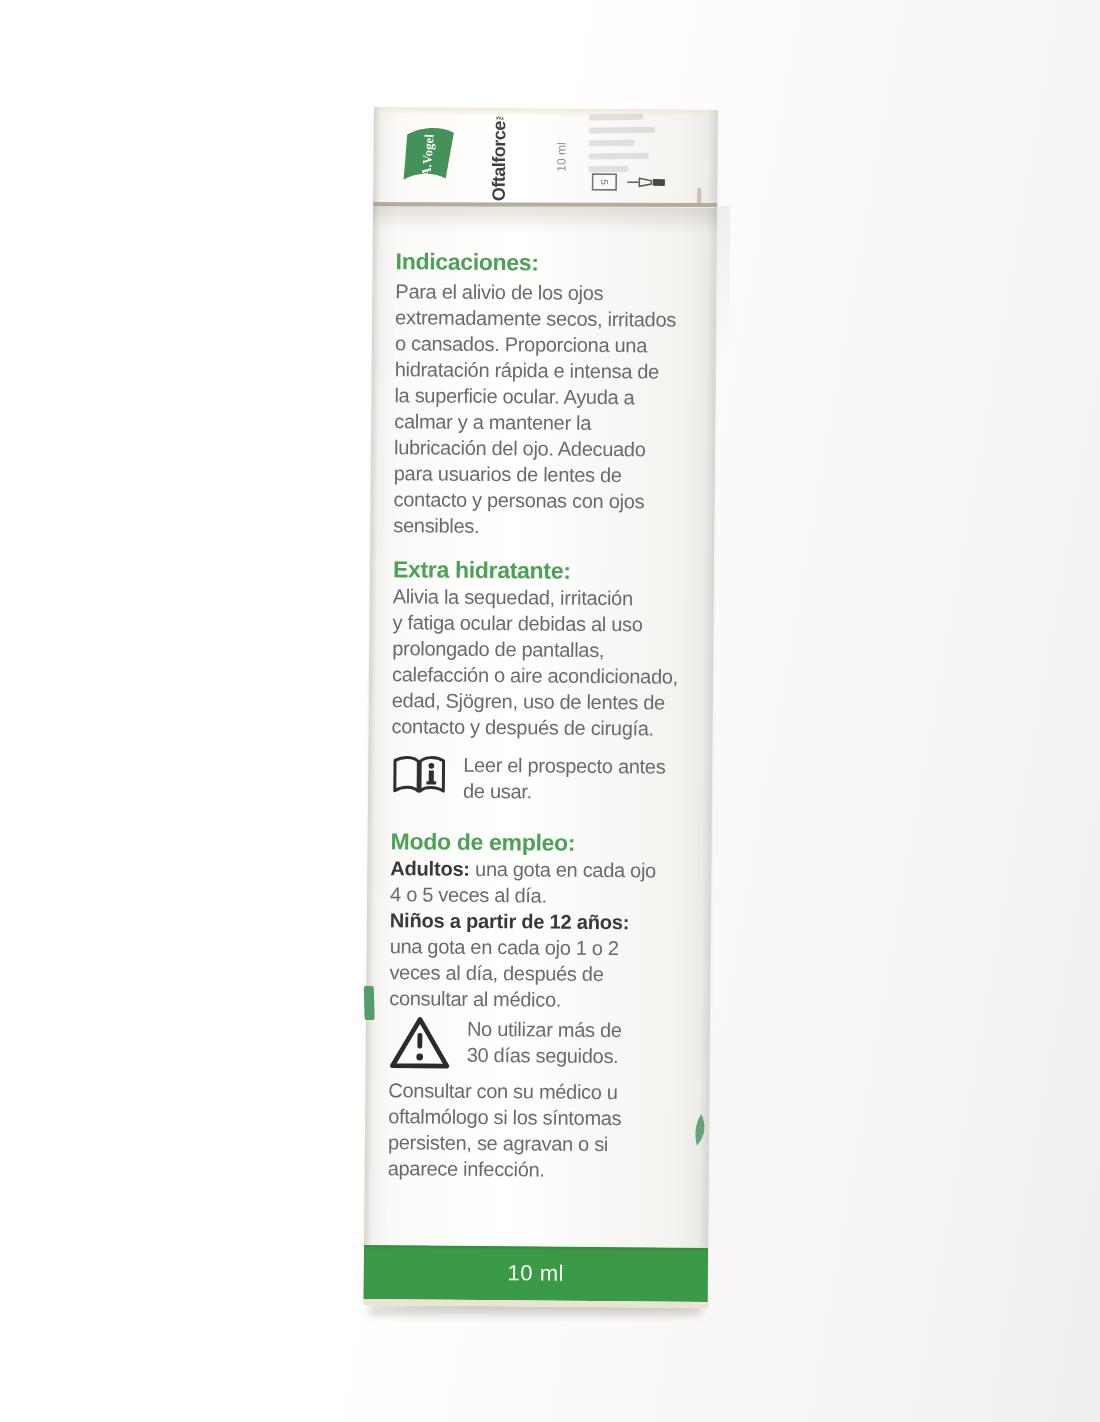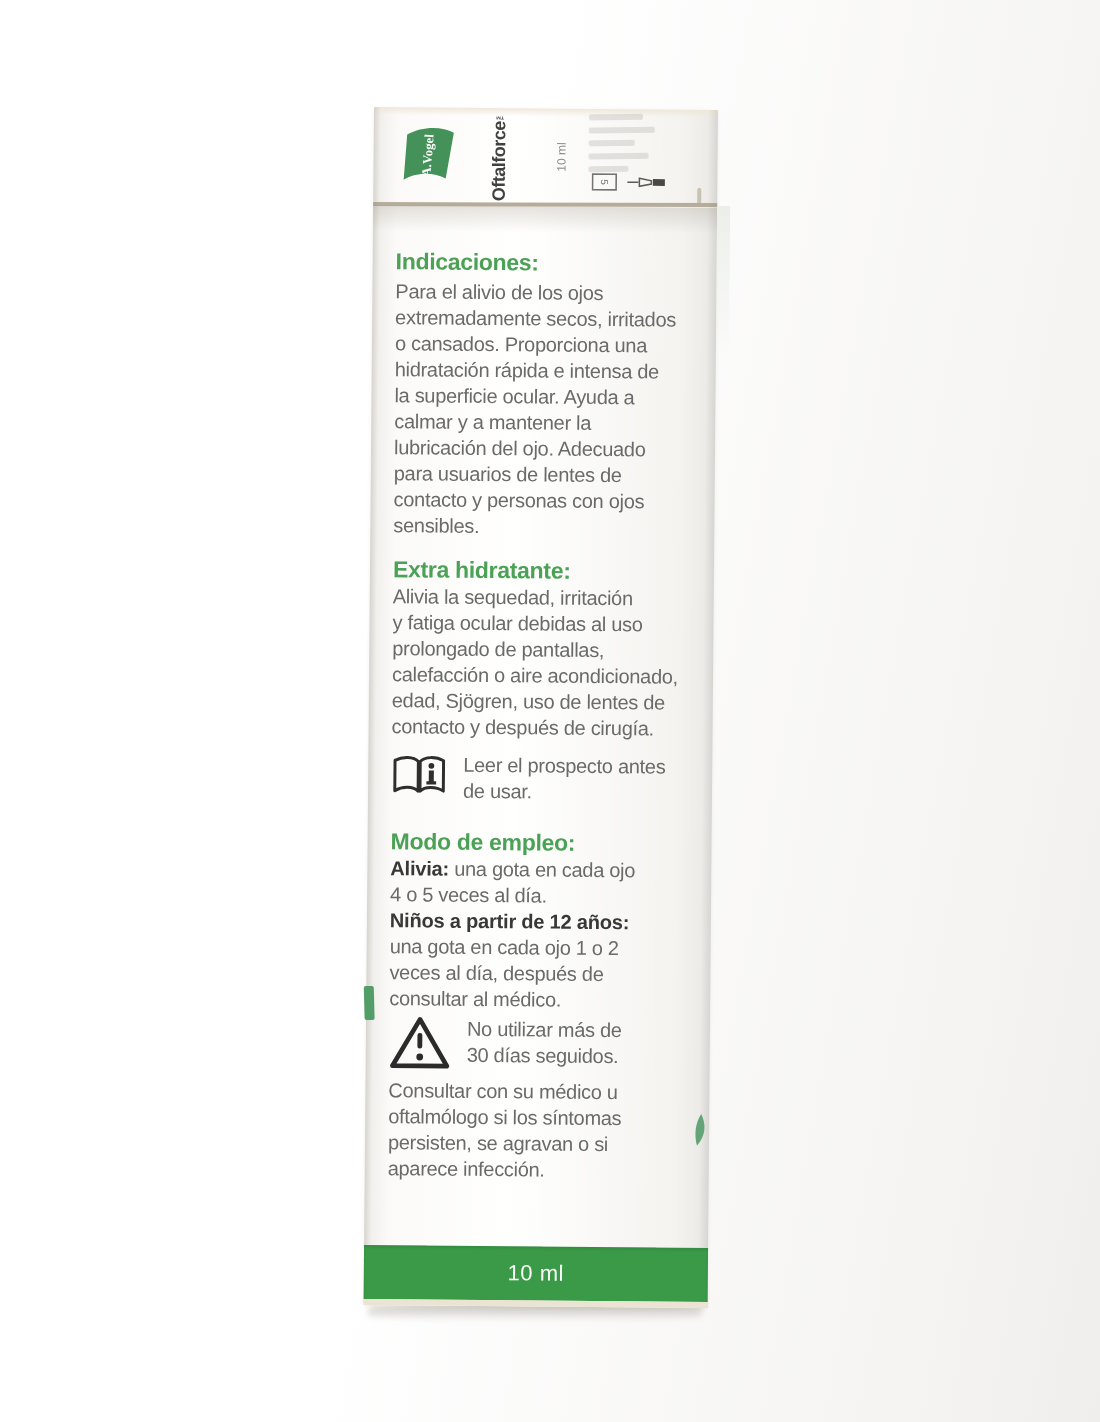--- a/index.html
+++ b/index.html
@@ -144,21 +144,21 @@
           <circle cx="43" cy="11.5" r="3.1" fill="#2e2e2e"></circle>
           <rect x="40.3" y="16.5" width="5.4" height="12.5" fill="#2e2e2e"></rect>
           <rect x="37.8" y="28" width="10.4" height="3.6" fill="#2e2e2e"></rect>
         </svg>
         <div class="pre">Leer el prospecto antes
 de usar.</div>
       </div>
 
       <div class="h modo">Modo de empleo:</div>
       <div>
-        <div class="pre"><span class="b">Alivia:</span><span> una gota en cada ojo</span></div>
+        <div class="pre"><span class="b">Adultos:</span><span> una gota en cada ojo</span></div>
         <div class="pre">4 o 5 veces al día.</div>
         <div class="pre b">Niños a partir de 12 años:</div>
         <div class="pre">una gota en cada ojo 1 o 2
 veces al día, después de
 consultar al médico.</div>
       </div>
 
       <div class="warning-block">
         <div class="warning-row">
           <svg width="62" height="58" viewBox="0 0 66 60">

